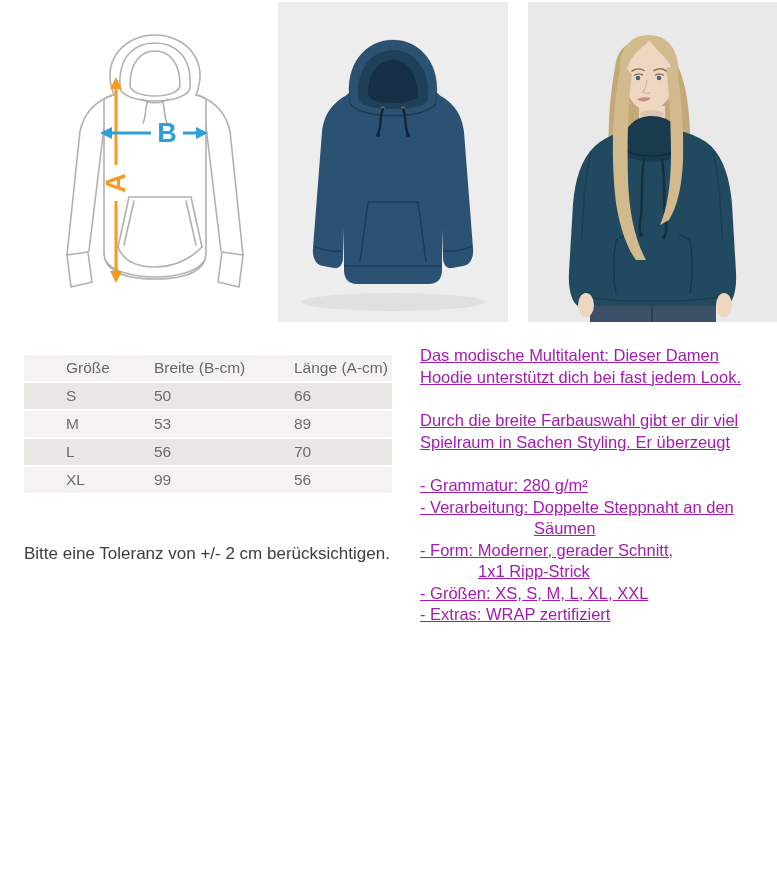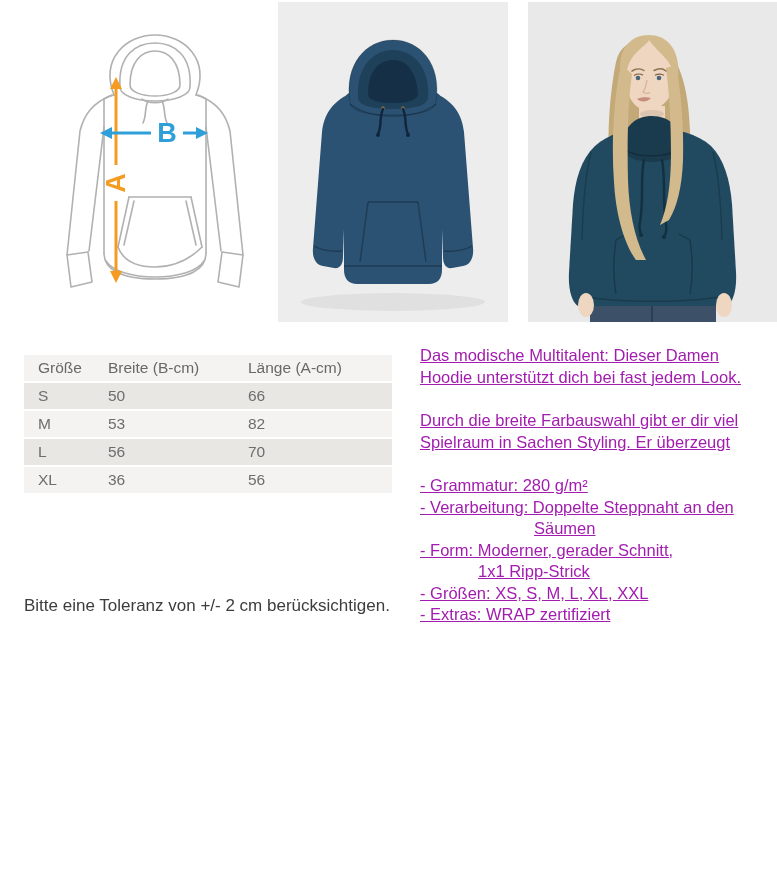--- a/index.html
+++ b/index.html
@@ -10,25 +10,25 @@
   #diagram-box{position:absolute;left:40px;top:15px;width:230px;height:300px;}
   #photo-product{position:absolute;left:278px;top:2px;width:230px;height:320px;background:#ededed;}
   #photo-model{position:absolute;left:528px;top:2px;width:249px;height:320px;background:#e9e9e9;}
   #diagram-box svg,#photo-product svg,#photo-model svg{display:block;width:100%;height:100%;}
 
   
   .size-table{position:absolute;left:24px;top:355px;width:368px;font-size:15.5px;color:#6d6d6d;}
   .t-row{display:flex;align-items:center;height:26px;margin-bottom:2px;background:#f4f3f1;}
   .t-row.head{color:#686868;}
   .t-body .t-row:nth-child(odd){background:#e9e7e4;}
-  .c1{width:84px;padding-left:14px;box-sizing:border-box;}
+  .c1{width:102px;padding-left:14px;box-sizing:border-box;margin-left:28px;}
   .c2{width:140px;}
   .c3{flex:1;}
 
-  .tolerance{position:absolute;left:24px;top:596px;font-size:17px;color:#3d3d3d;}
+  .tolerance{position:absolute;left:24px;top:544px;font-size:17px;color:#3d3d3d;}
 
   
   .description{position:absolute;left:420px;top:345px;width:356px;font-size:16.5px;
                line-height:21.5px;color:#a21caf;text-decoration:underline;}
   .description .line{white-space:nowrap;}
   .description .gap{height:22px;}
   .indent-a{padding-left:114px;}
   .indent-b{padding-left:58px;}
 </style>
 </head>
@@ -190,30 +190,30 @@
     </div>
     <div class="t-body">
       <div class="t-row">
         <span class="c1">S</span>
         <span class="c2">50</span>
         <span class="c3">66</span>
       </div>
       <div class="t-row">
         <span class="c1">M</span>
         <span class="c2">53</span>
-        <span class="c3">82</span>
+        <span class="c3">89</span>
       </div>
       <div class="t-row">
         <span class="c1">L</span>
         <span class="c2">56</span>
         <span class="c3">70</span>
       </div>
       <div class="t-row">
         <span class="c1">XL</span>
-        <span class="c2">36</span>
+        <span class="c2">99</span>
         <span class="c3">56</span>
       </div>
     </div>
   </div>
 
   <div class="tolerance">Bitte eine Toleranz von +/- 2 cm berücksichtigen.</div>
 
   <div class="description">
     <div class="line">Das modische Multitalent: Dieser Damen</div>
     <div class="line">Hoodie unterstützt dich bei fast jedem Look.</div>

